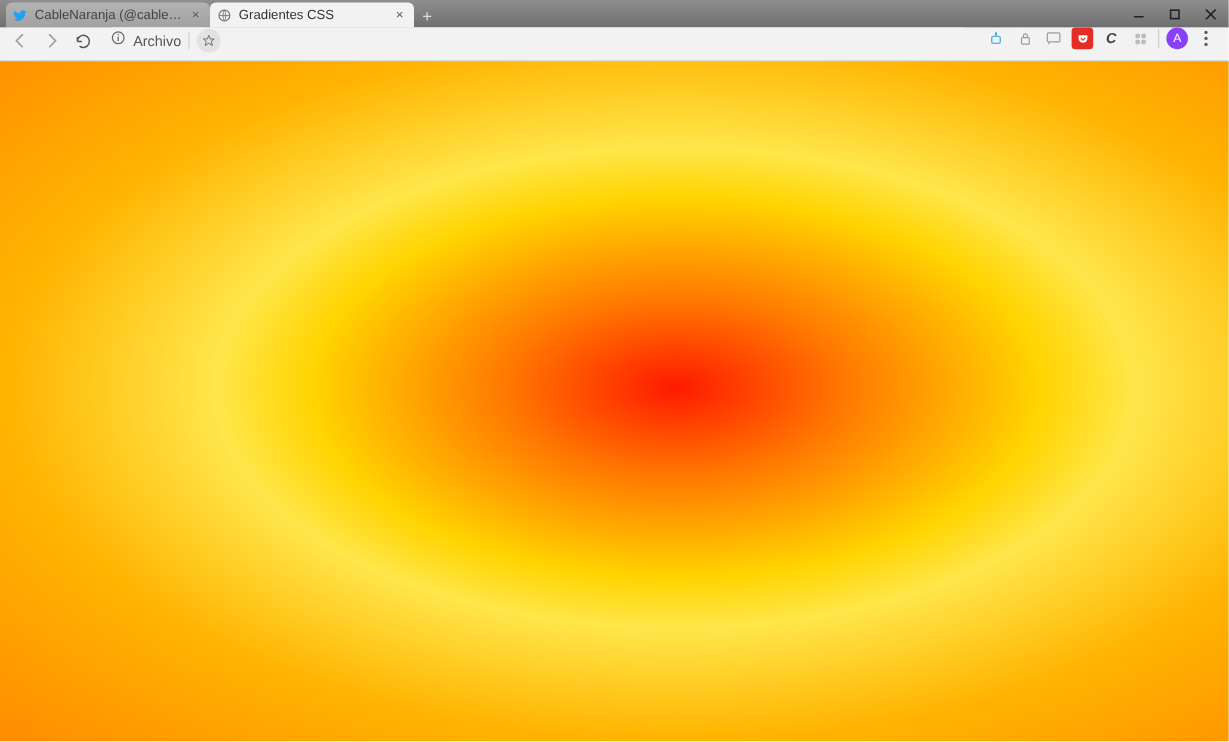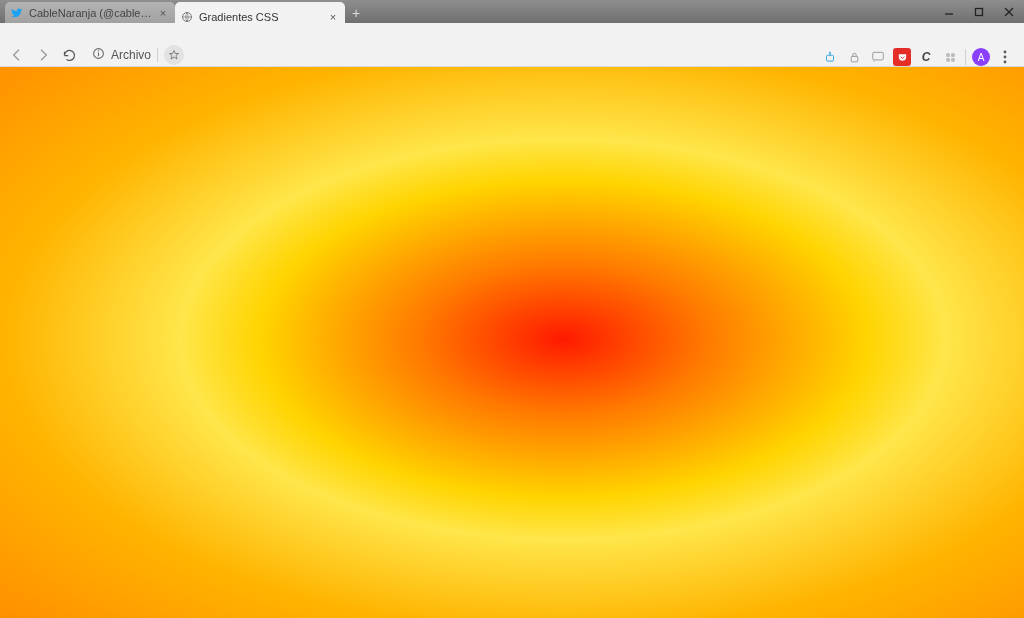--- a/index.html
+++ b/index.html
@@ -3,31 +3,31 @@
   <meta charset="utf-8">
   <style>
     * { margin:0; padding:0; box-sizing:border-box; font-family:"Segoe UI",Arial,sans-serif; }
     html,body { width:1024px; height:618px; overflow:hidden; background:#fff; }
 
     
     .titlebar { height:23px; background:linear-gradient(#8e8e8e,#6f6f6f); display:flex; align-items:flex-end; }
     .tabs { display:flex; align-items:flex-end; height:23px; padding-left:5px; gap:0; }
     .tab { height:21px; width:170px; display:flex; align-items:center; padding:0 6px; font-size:11px; color:#444; position:relative; border-top-left-radius:5px; border-top-right-radius:5px; }
     .tab.inactive { background:rgba(255,255,255,0.35); }
-    .tab.active { background:#f2f2f2; color:#333;align-items:flex-end; }
+    .tab.active { background:#f2f2f2; color:#333; }
     .tab .favicon { width:12px; height:12px; margin-right:6px; display:inline-flex; }
     .tab .title { flex:1; white-space:nowrap; overflow:hidden; text-overflow:ellipsis; }
     .tab .close { width:12px; height:12px; color:#555; font-size:11px; line-height:12px; text-align:center; }
     .newtab { width:22px; height:21px; display:flex; align-items:center; justify-content:center; color:#ddd; font-size:14px; }
     .win-controls { margin-left:auto; display:flex; }
     .win-btn { width:30px; height:23px; display:flex; align-items:center; justify-content:center; color:#222; }
     .win-btn svg { display:block; }
 
     
-    .addr-row { height:44px; background:#f2f2f2; border-bottom:1px solid #d9d9d9; display:flex; align-items:flex-end; padding:0 6px; gap:4px; }
+    .addr-row { height:28px; background:#f2f2f2; border-bottom:1px solid #d9d9d9; display:flex; align-items:flex-start; padding:0 6px; gap:4px; }
     .nav-btn { width:22px; height:22px; display:flex; align-items:center; justify-content:center; color:#9a9a9a; border-radius:50%; }
     .nav-btn.enabled { color:#555; }
     .addr-bar { flex:1; height:22px; background:#f2f2f2; border-radius:12px; display:flex; align-items:center; padding:0 8px; gap:6px; }
     .addr-bar .info-icon { color:#6b6b6b; }
     .addr-bar .file-lbl { font-size:12px; color:#555; }
     .addr-bar .sep { width:1px; height:14px; background:#cfcfcf; }
     .addr-bar .url { font-size:12px; color:#333; flex:1; white-space:nowrap; overflow:hidden; }
     .addr-star { width:20px; height:20px; background:#e2e2e2; border-radius:50%; display:flex; align-items:center; justify-content:center; color:#6b6b6b; }
     .ext-icons { display:flex; align-items:center; gap:6px; padding:0 4px; }
     .ext { width:18px; height:18px; display:flex; align-items:center; justify-content:center; font-size:12px; font-weight:bold; border-radius:3px; }

